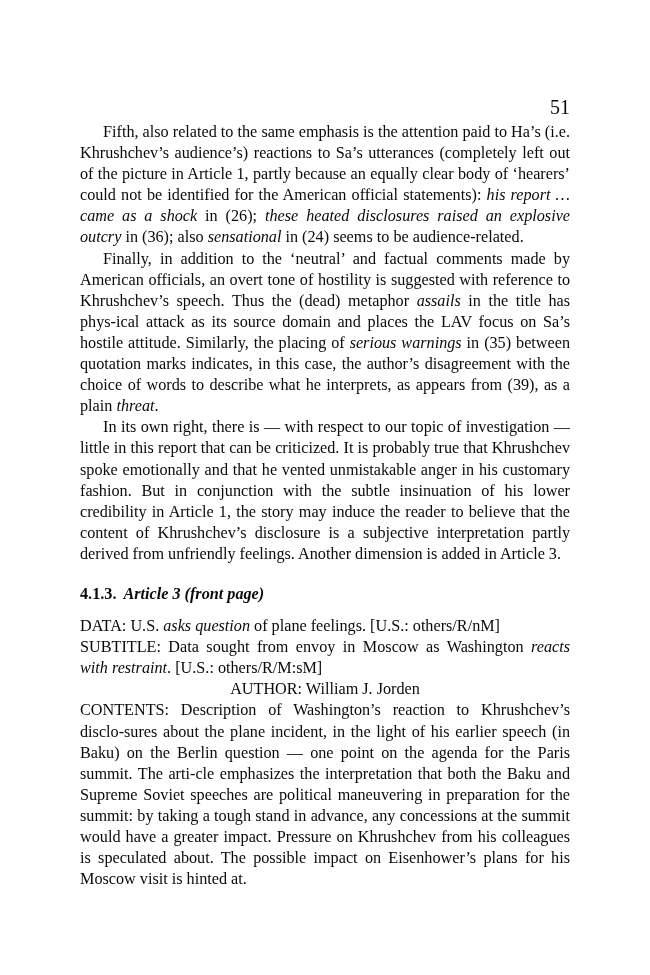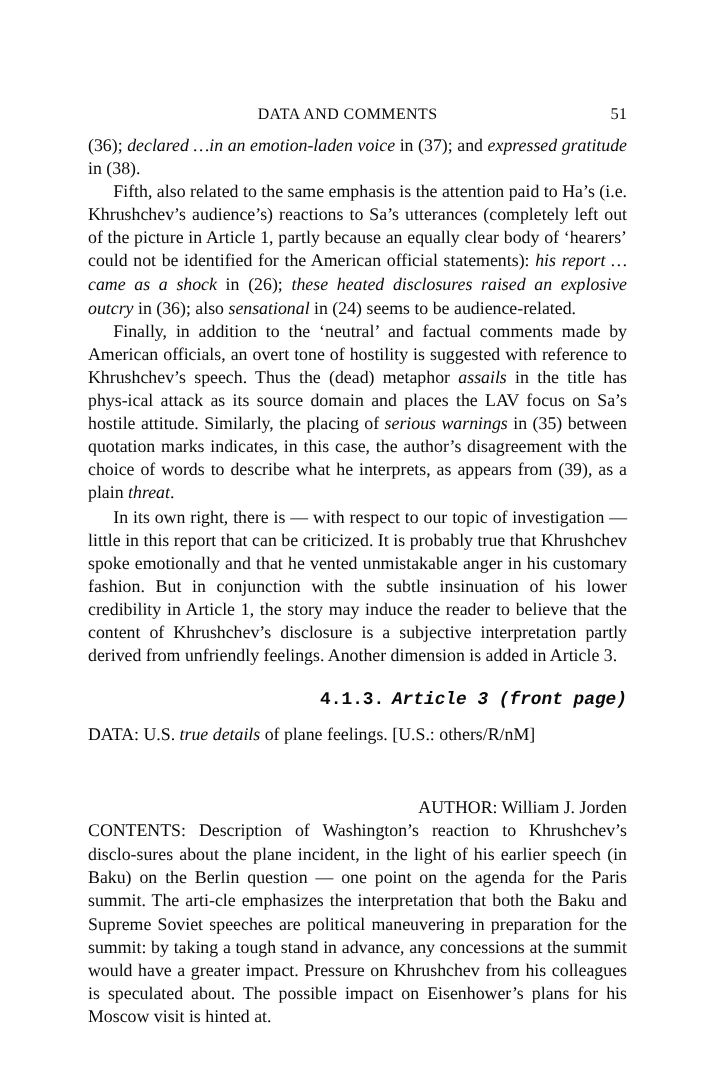--- a/index.html
+++ b/index.html
@@ -38,87 +38,84 @@
     position: absolute;
     left: 0;
     right: 0;
     text-align: center;
     padding-right: 18px;
   }
   .runhead-folio {
     position: absolute;
     right: 0;
     top: 0;
-    font-size: 15px;
+    font-size: 20px;
     letter-spacing: 0;
   }
   p.body {
     margin: 0;
     font-size: 16.2px;
     line-height: 21.1px;
     text-align: justify;
     text-justify: inter-word;
     hyphens: manual;
   }
   p.indent {
     text-indent: 23px;
   }
   h3.section {
     margin: 19px 0 11px 0;
     font-size: 16.2px;
     line-height: 21.1px;
     font-weight: bold;
-    text-align: right;
-    font-family: Liberation Mono, monospace;
+    text-align: left;
   }
   h3.section .sec-title {
     font-style: italic;
     font-weight: bold;
     margin-left: 7px;
   }
   .field-block {
     font-size: 16.2px;
     line-height: 21.1px;
     text-align: left;
   }
   .field-line {
     text-align: justify;
   }
   .field-line.last {
-    text-align: right;
-    margin-top: 45px;
+    text-align: center;
   }
   i { font-style: italic; }
 </style>
 </head>
 <body>
 
 <div class="page">
   <div class="content">
 
     <div class="runhead">
-      <span class="runhead-title">DATA AND COMMENTS</span>
       <span class="runhead-folio">51</span>
     </div>
 
-    <p class="body"><span>(36); </span><i>declared …in an emotion-laden voice</i><span> in (37); and </span><i>expressed gratitude</i><span> in (38).</span></p>
 
 
     <p class="body indent"><span>Fifth, also related to the same emphasis is the attention paid to Ha’s (i.e. Khrushchev’s audience’s) reactions to Sa’s utterances (completely left out of the picture in Article 1, partly because an equally clear body of ‘hearers’ could not be identified for the American official statements): </span><i>his report …came as a shock</i><span> in (26); </span><i>these heated disclosures raised an explosive outcry</i><span> in (36); also </span><i>sensational</i><span> in (24) seems to be audience-related.</span></p>
 
     <p class="body indent"><span>Finally, in addition to the ‘neutral’ and factual comments made by American officials, an overt tone of hostility is suggested with reference to Khrushchev’s speech. Thus the (dead) metaphor </span><i>assails</i><span> in the title has phys-ical attack as its source domain and places the LAV focus on Sa’s hostile attitude. Similarly, the placing of </span><i>serious warnings</i><span> in (35) between quotation marks indicates, in this case, the author’s disagreement with the choice of words to describe what he interprets, as appears from (39), as a plain </span><i>threat</i><span>.</span></p>
 
     <p class="body indent">In its own right, there is — with respect to our topic of investigation — little in this report that can be criticized. It is probably true that Khrushchev spoke emotionally and that he vented unmistakable anger in his customary fashion. But in conjunction with the subtle insinuation of his lower credibility in Article 1, the story may induce the reader to believe that the content of Khrushchev’s disclosure is a subjective interpretation partly derived from unfriendly feelings. Another dimension is added in Article 3.</p>
 
     <h3 class="section"><span>4.1.3.</span><span class="sec-title">Article 3 (front page)</span></h3>
 
     <div class="field-block">
 
-      <div class="field-line"><span>DATA: </span><span>U.S. </span><i>true details</i><span> of plane feelings. [U.S.: others/R/nM]</span></div>
+      <div class="field-line"><span>DATA: </span><span>U.S. </span><i>asks question</i><span> of plane feelings. [U.S.: others/R/nM]</span></div>
 
+      <div class="field-line"><span>SUBTITLE: </span><span>Data sought from envoy in Moscow as Washington </span><i>reacts with restraint</i><span>. [U.S.: others/R/M:sM]</span></div>
 
       <div class="field-line last"><span>AUTHOR: </span><span>William J. Jorden</span></div>
 
       <div class="field-line"><span>CONTENTS: </span><span>Description of Washington’s reaction to Khrushchev’s disclo-sures about the plane incident, in the light of his earlier speech (in Baku) on the Berlin question — one point on the agenda for the Paris summit. The arti-cle emphasizes the interpretation that both the Baku and Supreme Soviet speeches are political maneuvering in preparation for the summit: by taking a tough stand in advance, any concessions at the summit would have a greater impact. Pressure on Khrushchev from his colleagues is speculated about. The possible impact on Eisenhower’s plans for his Moscow visit is hinted at.</span></div>
 
     </div>
 
   </div>
 </div>
 

